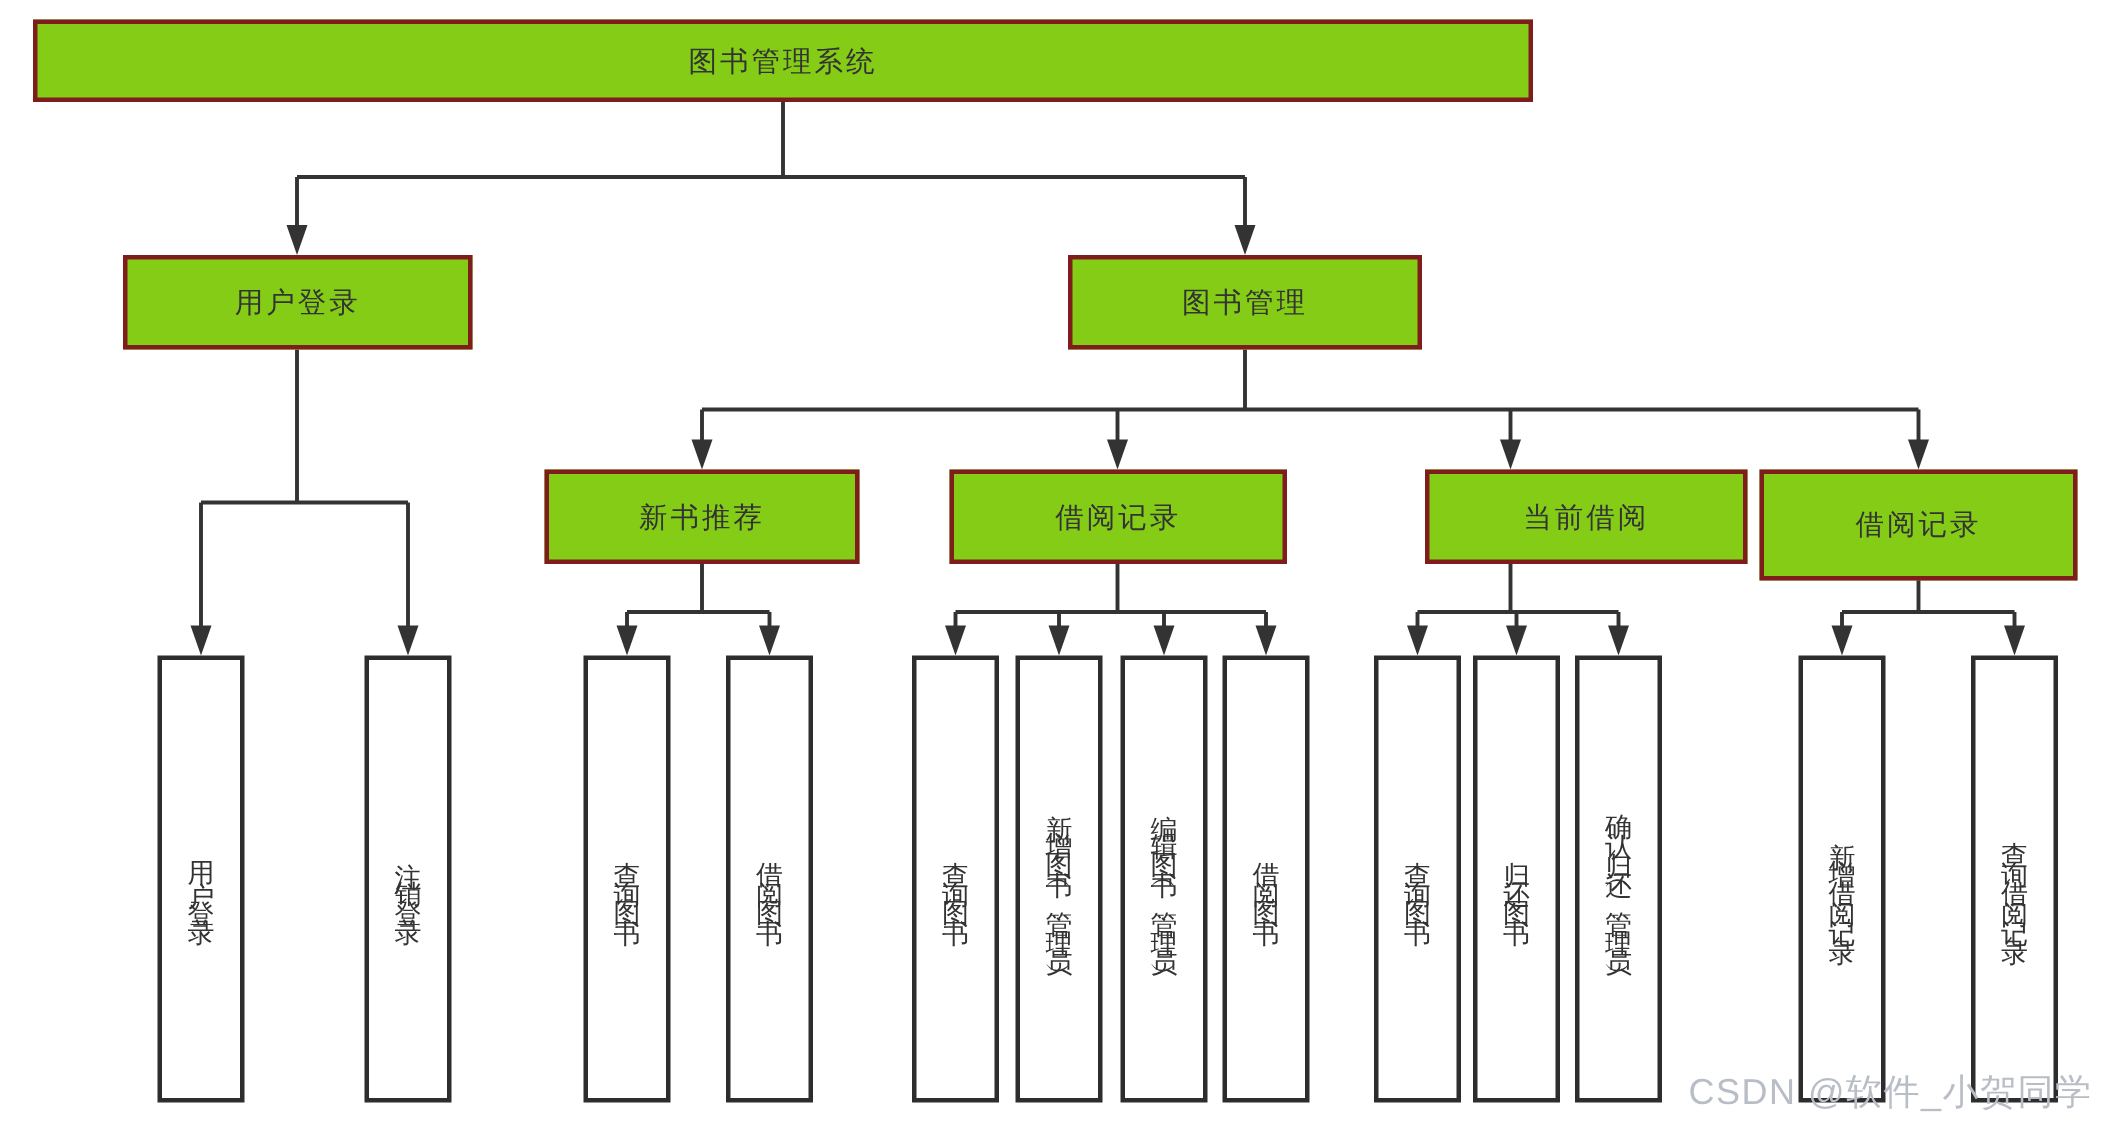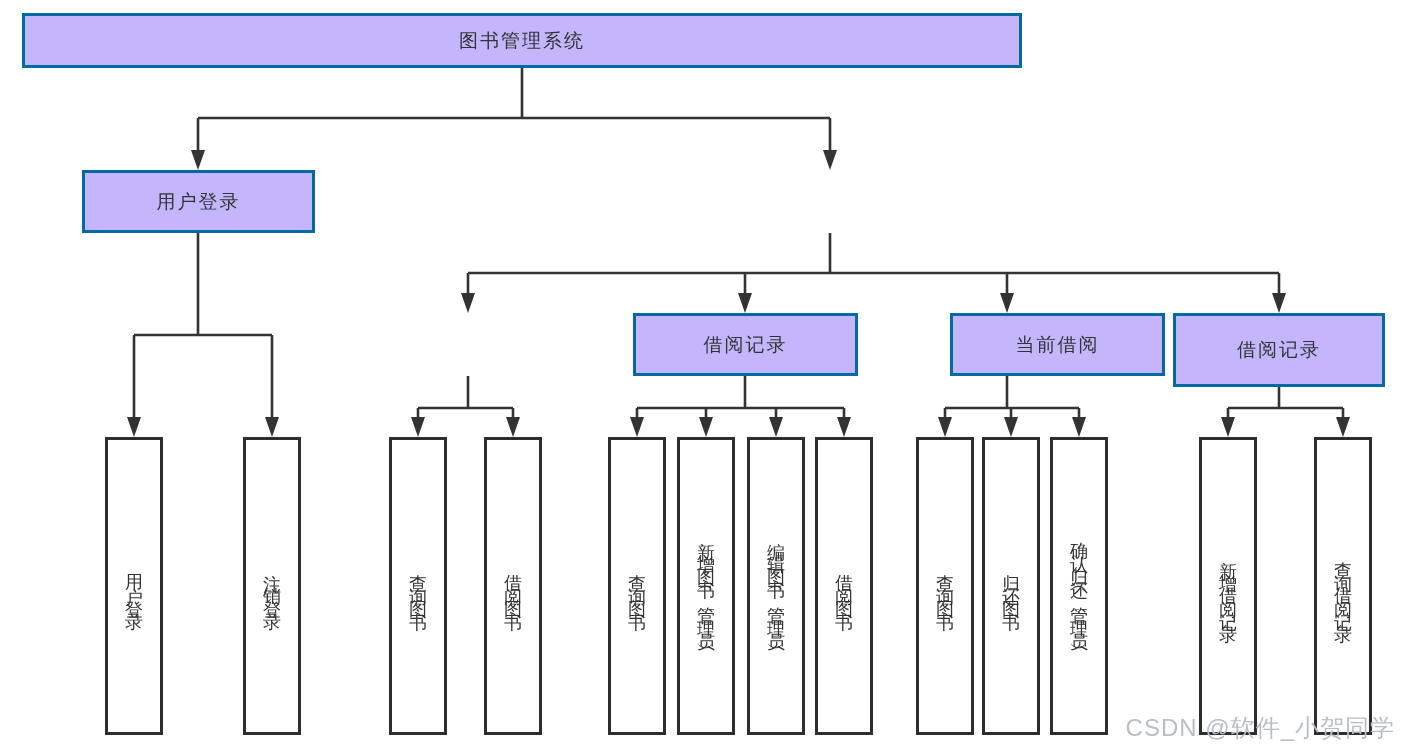--- a/index.html
+++ b/index.html
@@ -24,22 +24,22 @@
   .connector-layer line {
     stroke: #333333;
     stroke-width: 2.6;
   }
   .connector-layer polygon {
     fill: #333333;
     stroke: none;
   }
   .hbox {
     position: absolute;
-    background: #c4b5fd;
-    border: 3px solid #0369a1;
+    background: #84cc16;
+    border: 3px solid #7f1d1d;
     display: flex;
     align-items: center;
     justify-content: center;
     z-index: 2;
   }
   .hbox span {
     font-size: 19px;
     letter-spacing: 2px;
     color: #333333;
     white-space: nowrap;
@@ -143,21 +143,27 @@
     <polygon points="1336,417 1350,417 1343,437"></polygon>
   </svg>
 
   <div class="hbox" style="left:22px;top:13px;width:1000px;height:55px">
     <span>图书管理系统</span>
   </div>
 
   <div class="hbox" style="left:82px;top:170px;width:233px;height:63px">
     <span>用户登录</span>
   </div>
-
+  <div class="hbox" style="left:712px;top:170px;width:236px;height:63px">
+    <span>图书管理</span>
+  </div>
+
+  <div class="hbox" style="left:363px;top:313px;width:210px;height:63px">
+    <span>新书推荐</span>
+  </div>
   <div class="hbox" style="left:633px;top:313px;width:225px;height:63px">
     <span>借阅记录</span>
   </div>
   <div class="hbox" style="left:950px;top:313px;width:215px;height:63px">
     <span>当前借阅</span>
   </div>
   <div class="hbox" style="left:1173px;top:313px;width:212px;height:74px">
     <span>借阅记录</span>
   </div>
 

